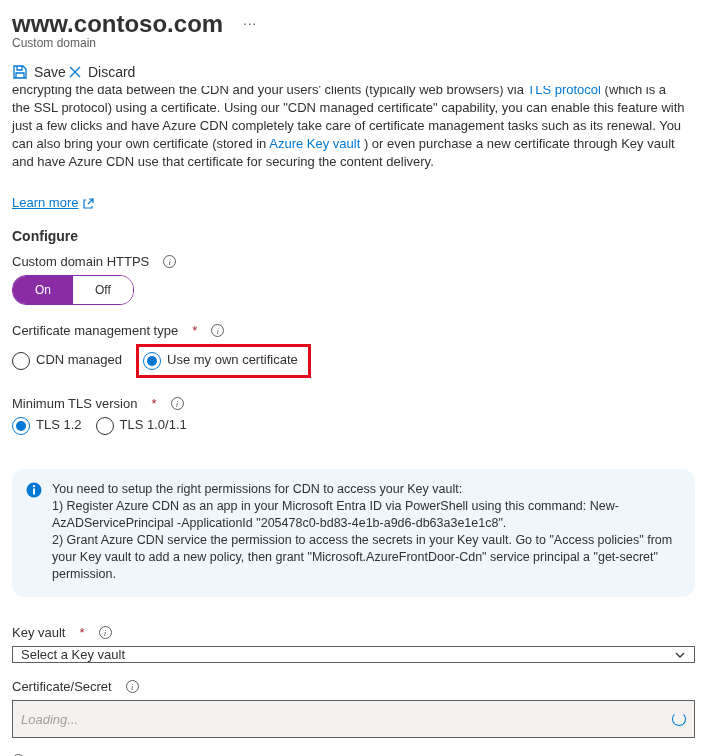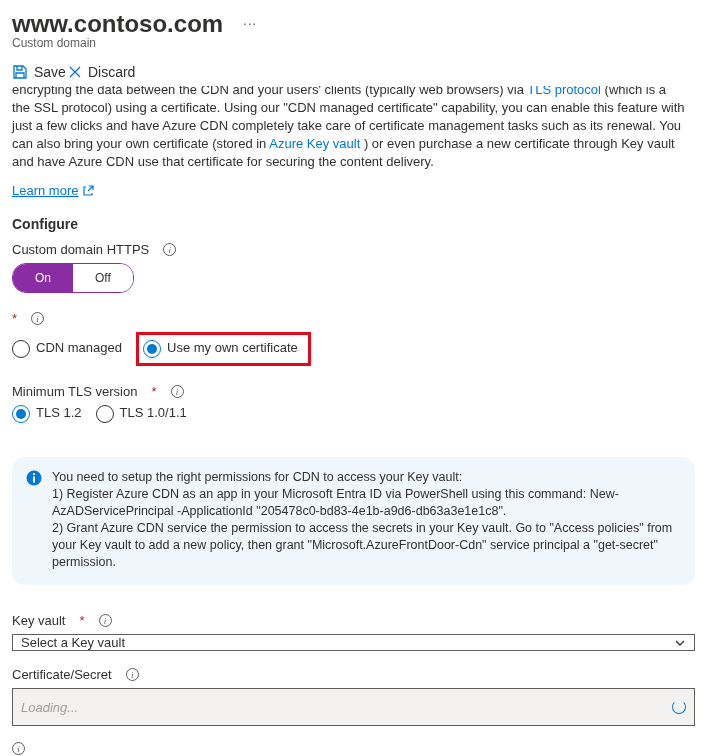--- a/index.html
+++ b/index.html
@@ -57,24 +57,24 @@
       height: 13px;
       position: relative;
     }
     .truncated-top-inner {
       position: relative;
       top: -5px;
     }
     a.link { color: #0078d4; text-decoration: none; }
     .learn-more {
       display: inline-flex;
-      align-items: center;
+      align-items: flex-end;
       gap: 4px;
       color: #0078d4;
-      margin-top: 12px;
+      margin-top: 24px;
       font-size: 13px;
     }
     .section-heading {
       font-weight: 600;
       font-size: 14px;
       margin-top: 18px;
       margin-bottom: 10px;
     }
     .field-label {
       font-size: 13px;
@@ -262,20 +262,21 @@
   <span>Custom domain HTTPS</span>
   <span class="info-icon">i</span>
 </div>
 <div class="toggle">
   <div class="toggle-seg toggle-on">On</div>
   <div class="toggle-seg toggle-off">Off</div>
 </div>
 
 
 <div class="field-label">
+  <span>Certificate management type</span>
   <span class="req">*</span>
   <span class="info-icon">i</span>
 </div>
 <div class="radio-row">
   <label class="radio-opt">
     <span class="radio-circle"></span>
     <span>CDN managed</span>
   </label>
   <span class="highlight-box">
     <label class="radio-opt">

